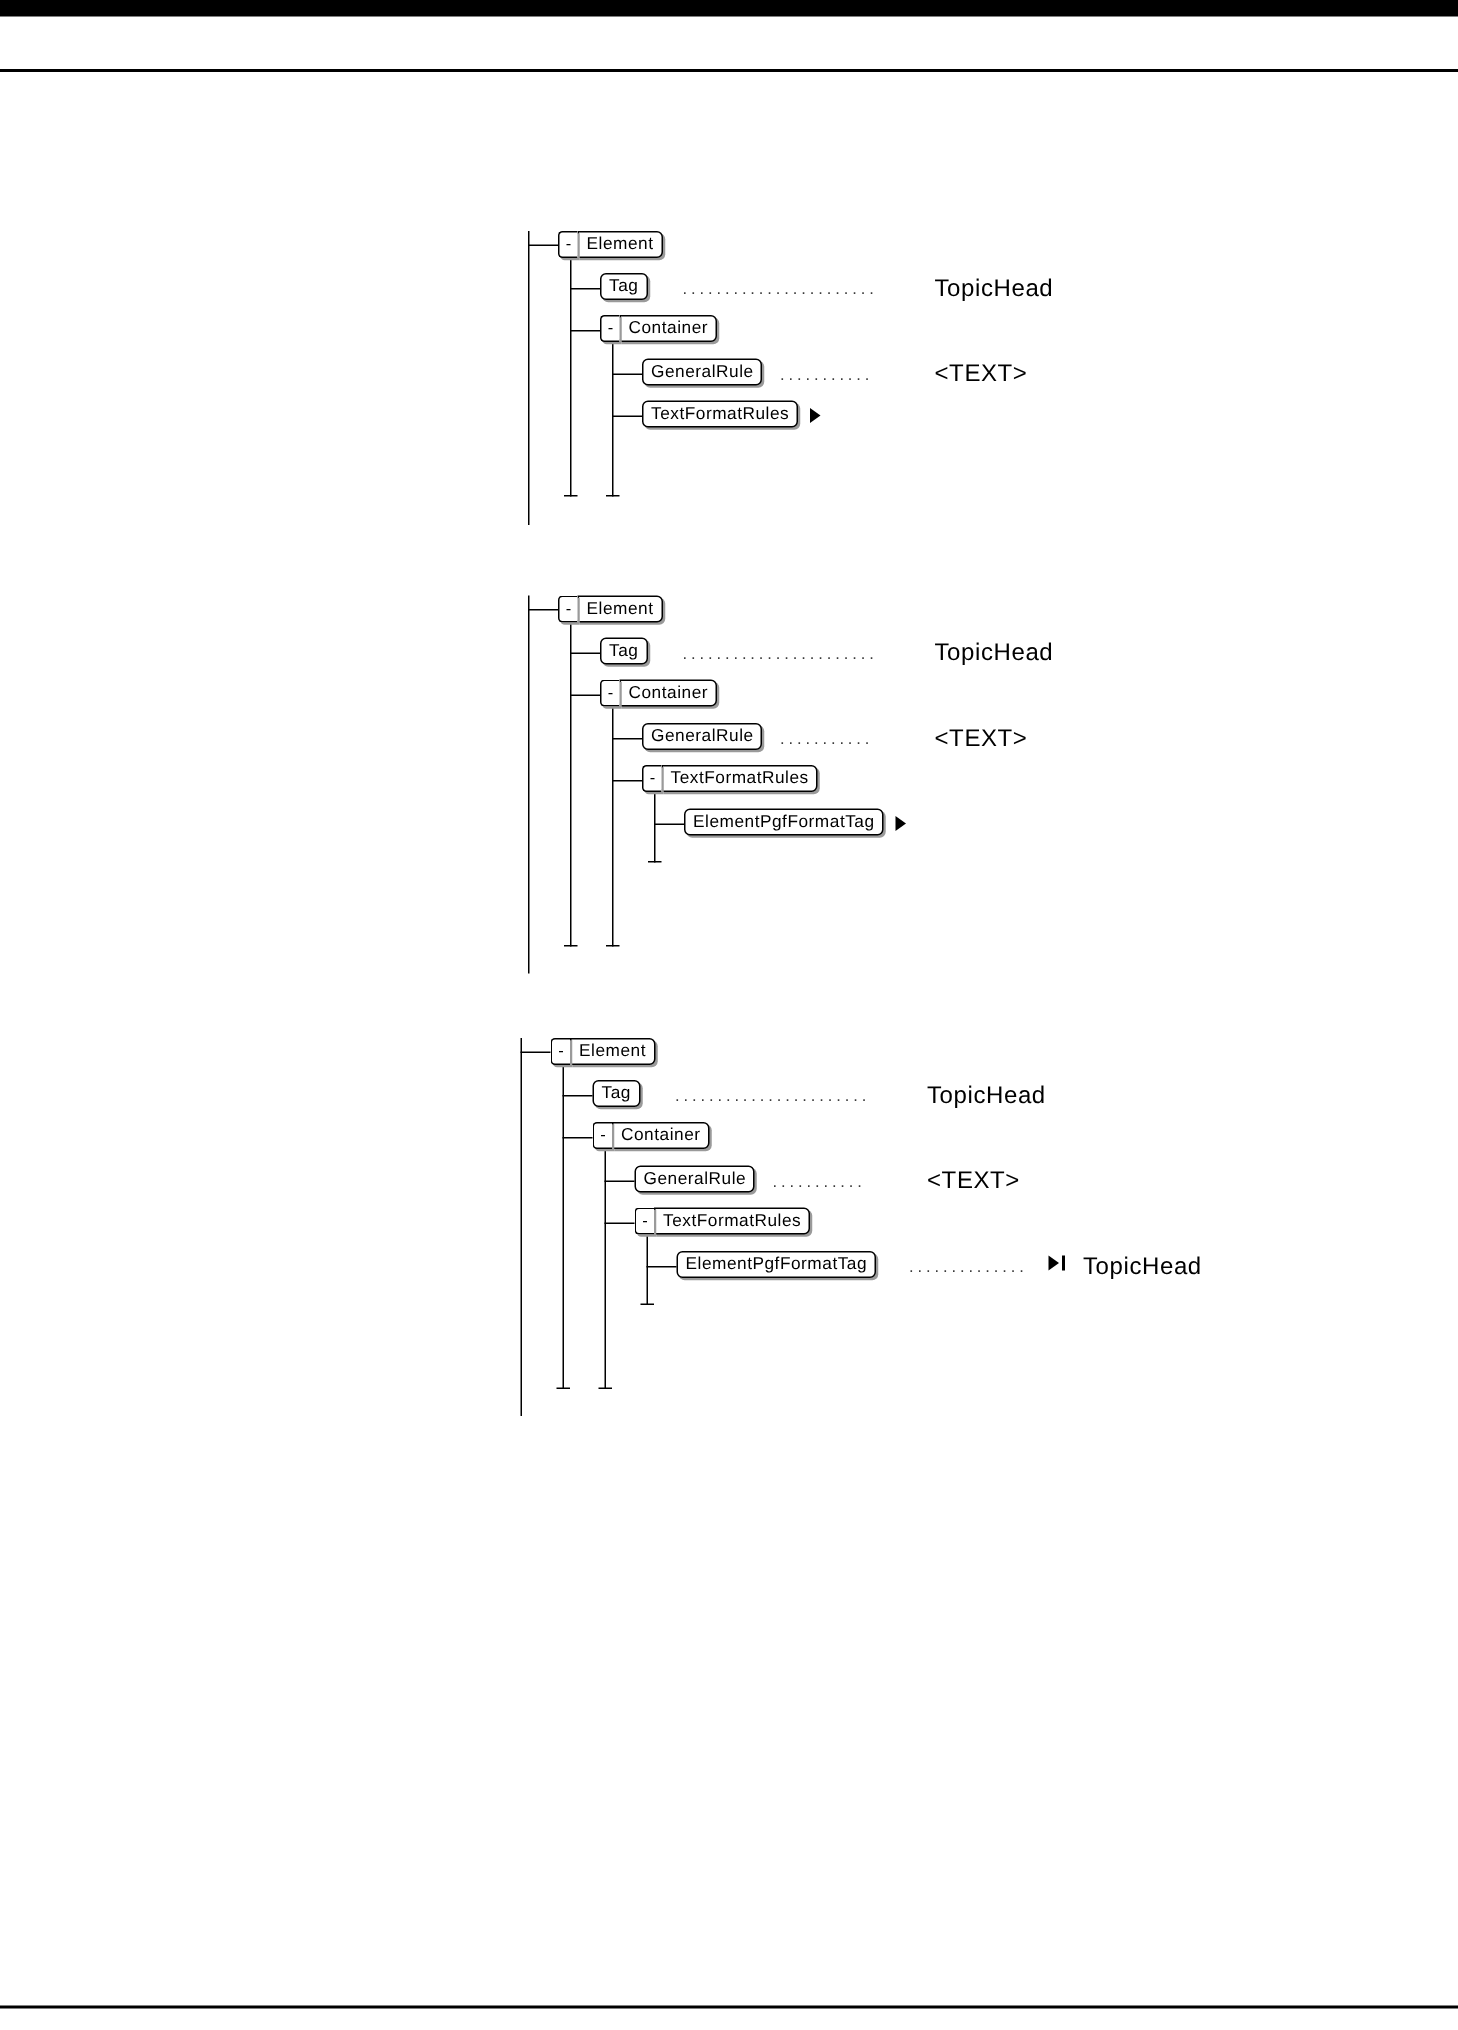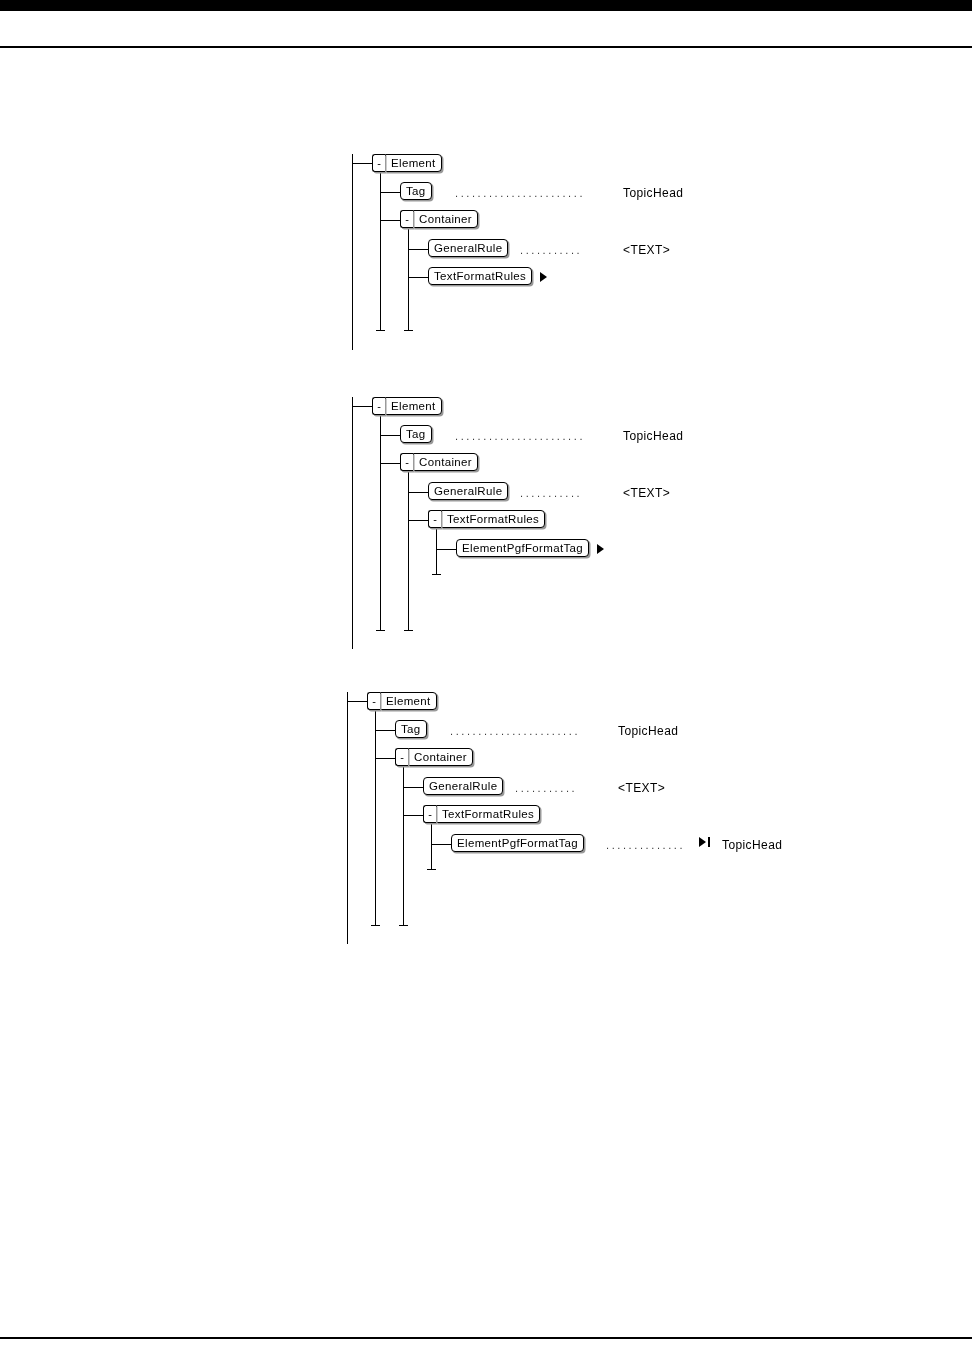--- a/index.html
+++ b/index.html
@@ -138,21 +138,21 @@
     height: 14px;
     overflow: hidden;
     font-size: 11px;
     line-height: 14px;
     letter-spacing: 2.6px;
     color: #3a3a3a;
     white-space: nowrap;
   }
   .value {
     position: absolute;
-    font-size: 12px;
+    font-size: 16px;
     line-height: 14px;
     letter-spacing: 0.4px;
     color: #000000;
     white-space: nowrap;
   }
 
   
   .gotoicon {
     position: absolute;
     width: 14px;

